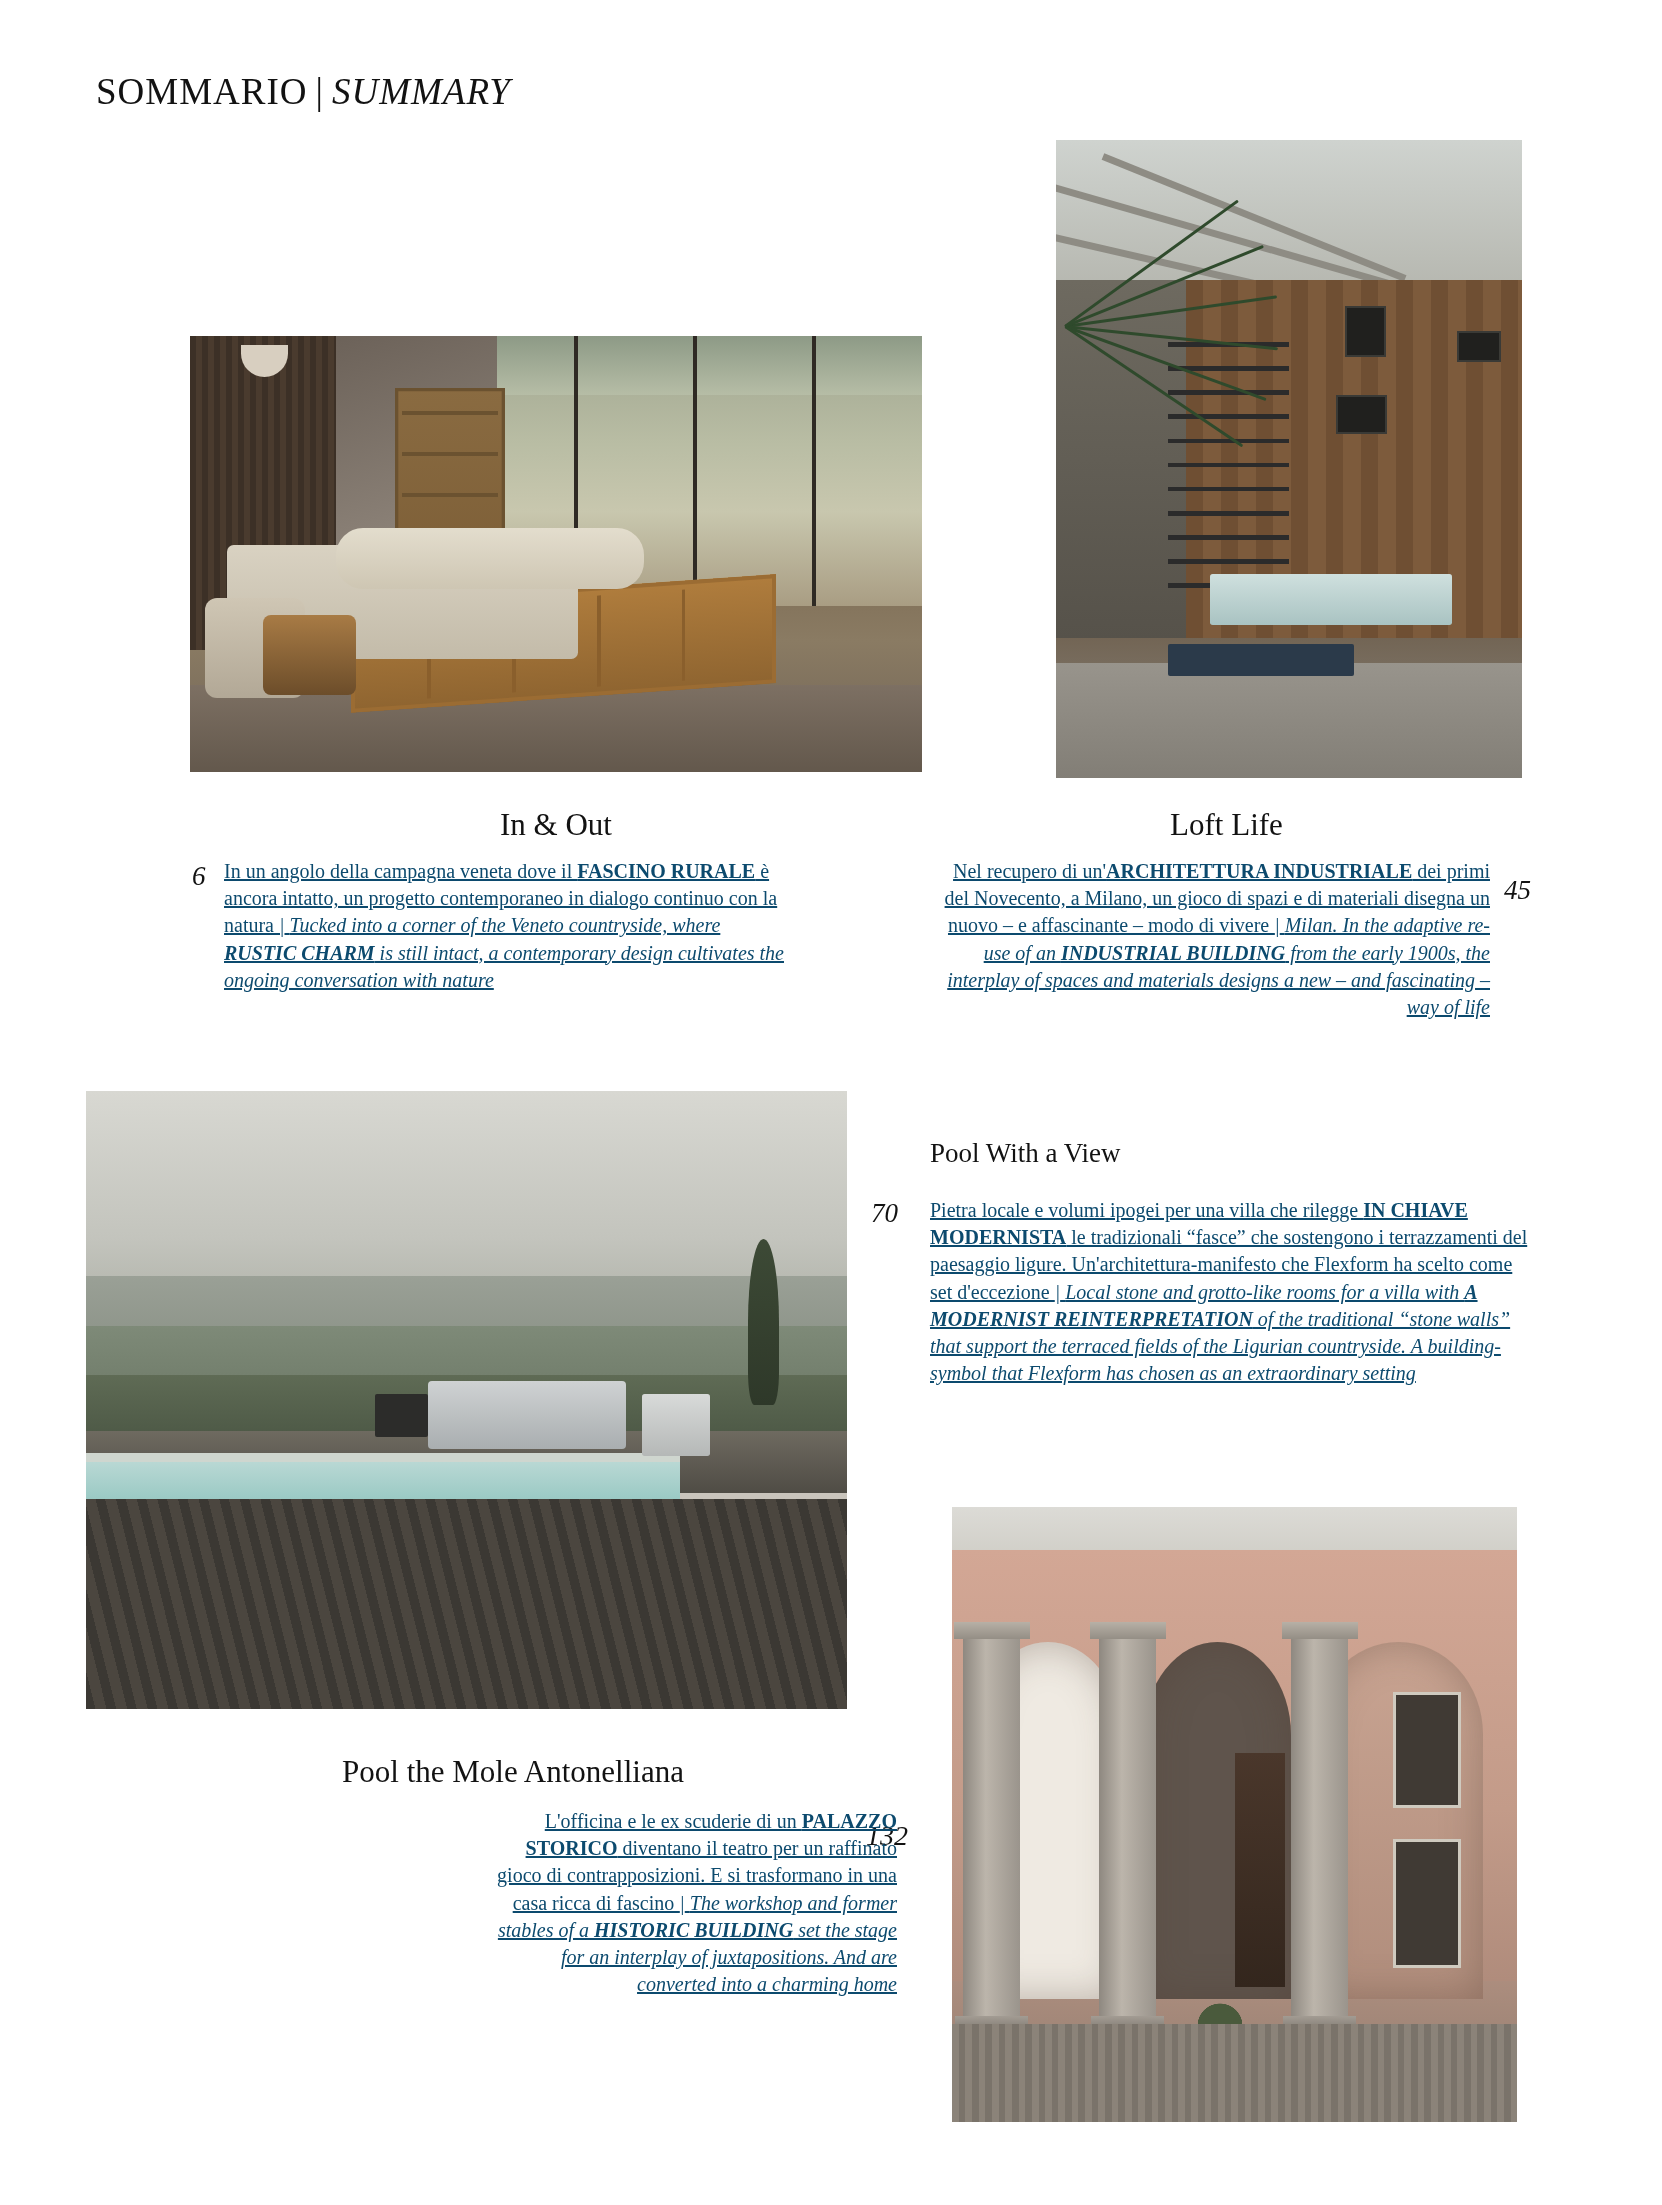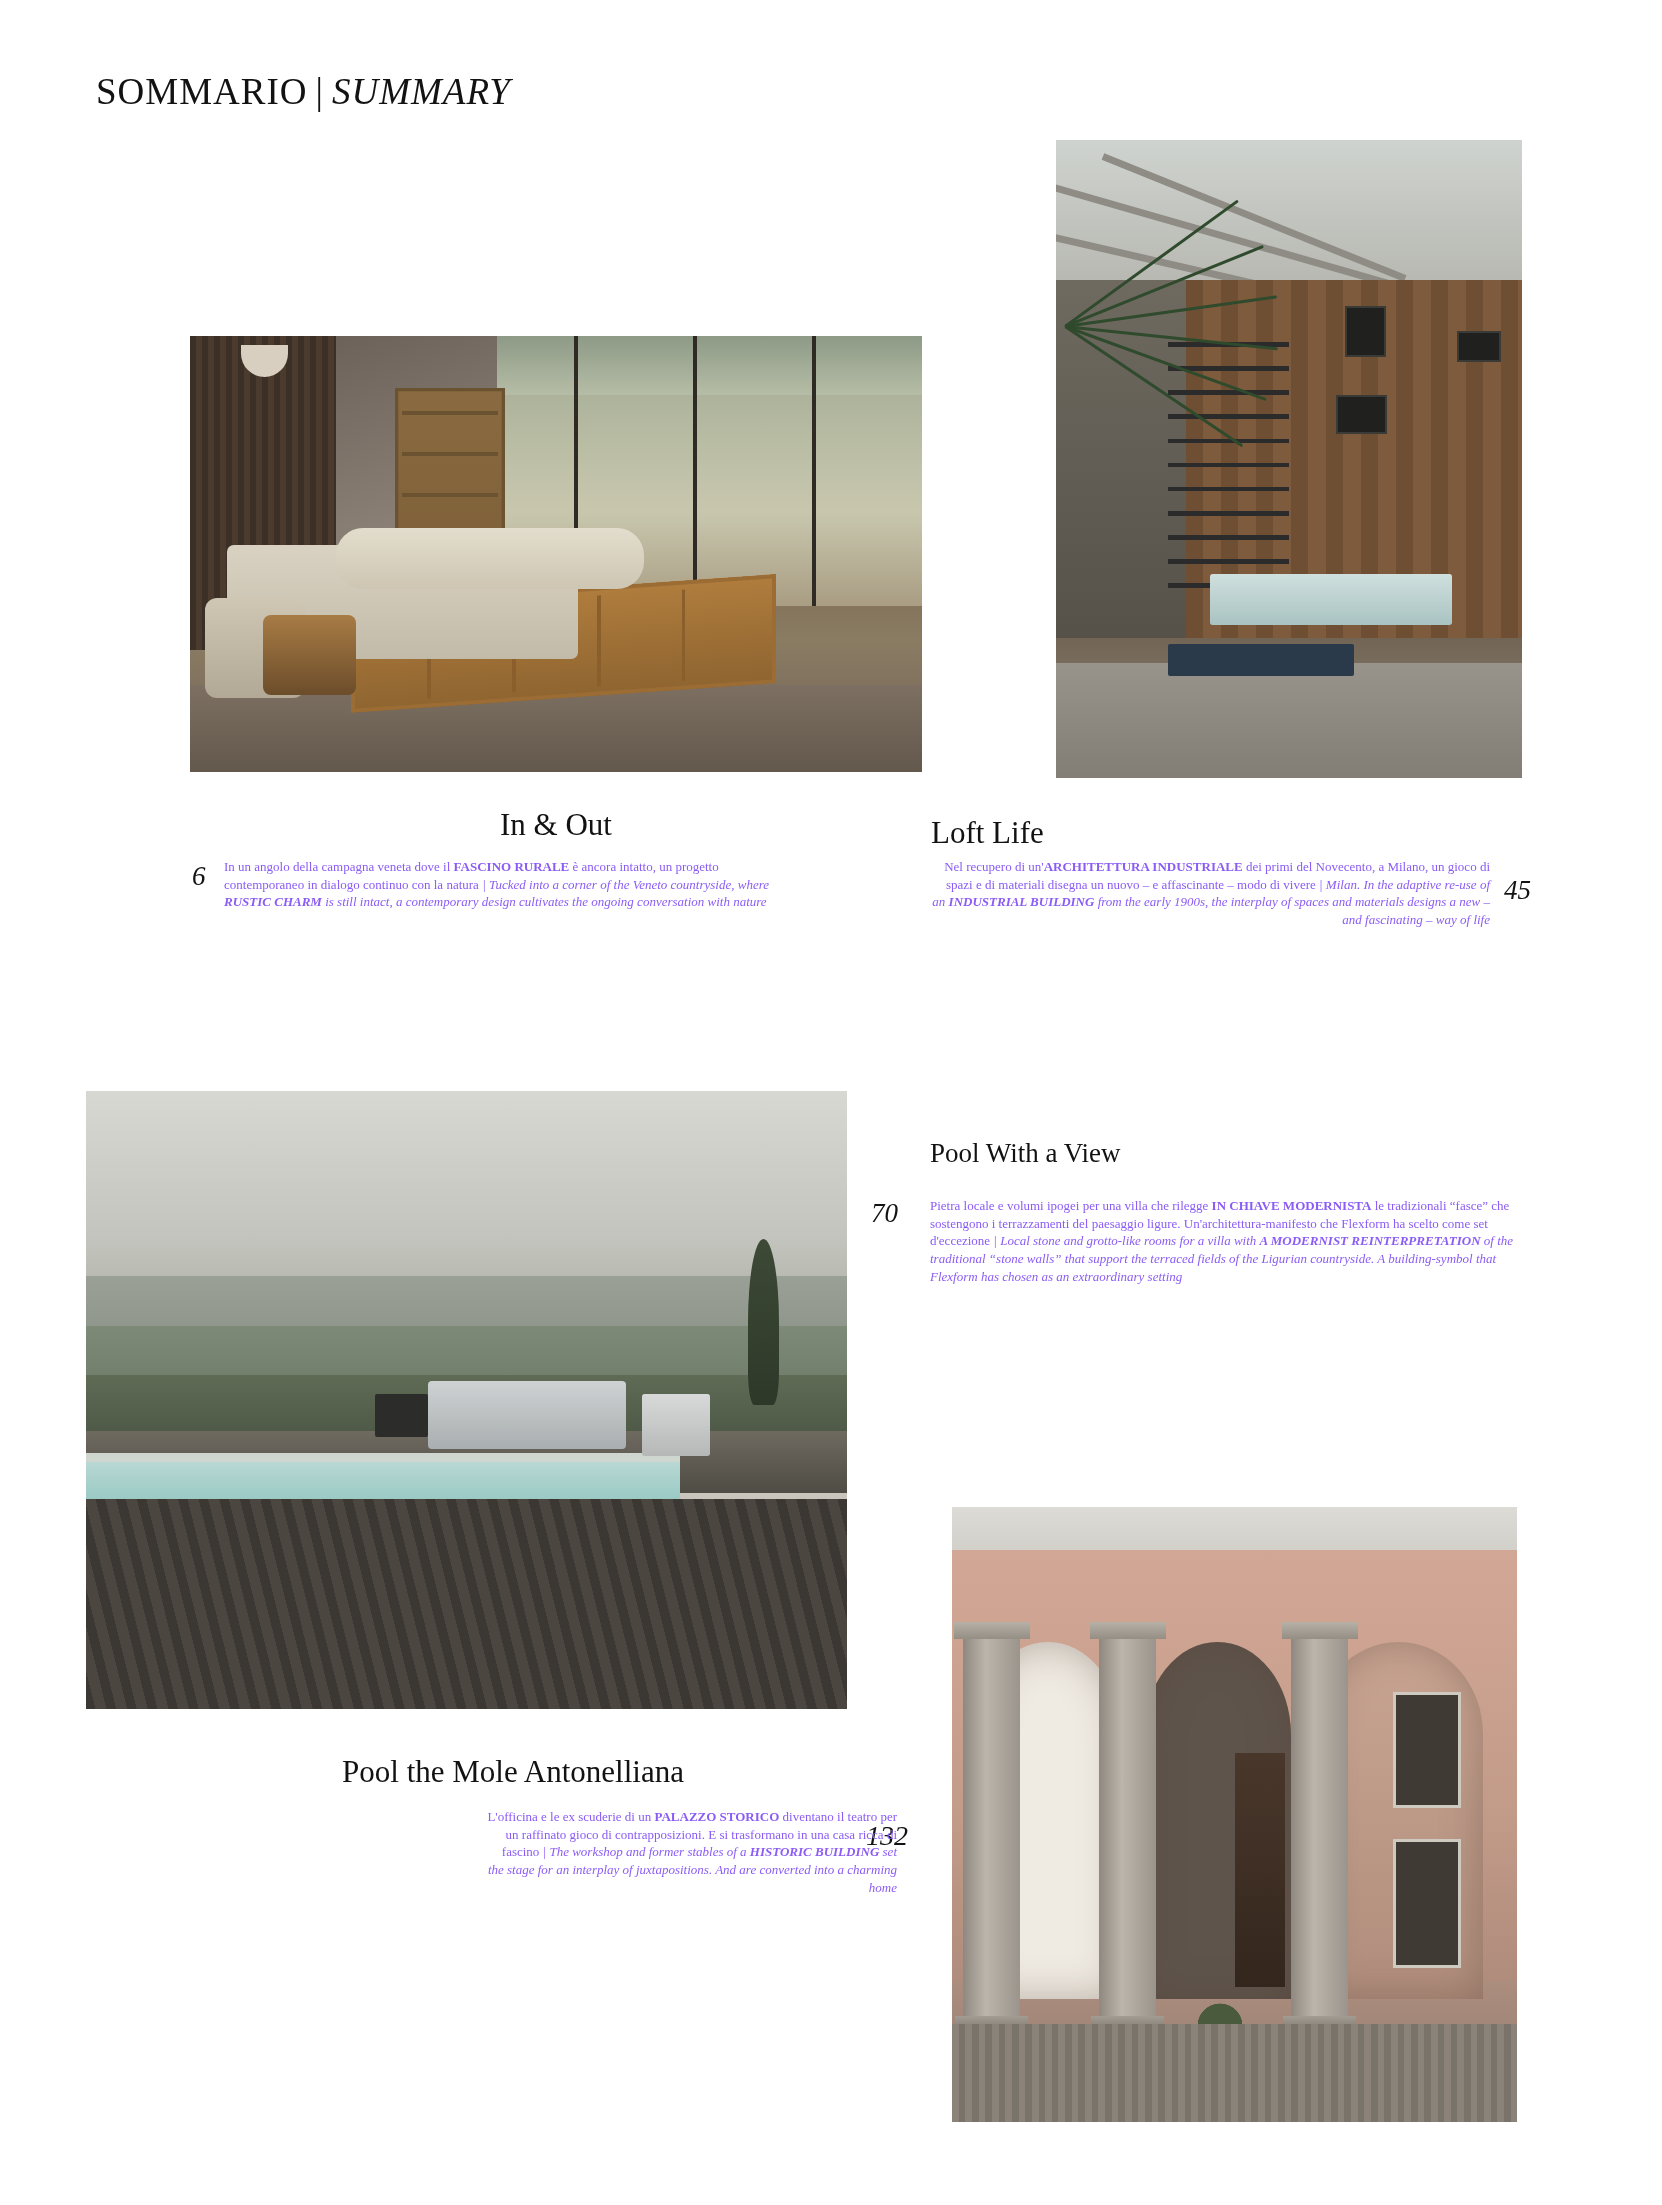--- a/index.html
+++ b/index.html
@@ -44,23 +44,24 @@
 
   
   .article-title {
     font-family: "Liberation Serif", serif;
     font-weight: 400;
     color: #121212;
     line-height: 1.05;
   }
   .blurb {
     font-family: "Liberation Serif", serif;
-    font-size: 13px;
+    font-size: 20px;
     line-height: 1.36;
-    color: #8b5cf6;
+    color: #0c4a6e;
+    text-decoration: underline;
   }
   .blurb b { font-weight: bold; font-style: normal; }
   .blurb .it { font-style: italic; }
   .blurb .it b { font-weight: bold; font-style: italic; }
   .blurb .bar { font-style: italic; }
   .pagenum {
     position: absolute;
     font-family: "Liberation Serif", serif;
     font-style: italic;
     color: #121212;
@@ -76,21 +77,21 @@
   #blurb-in-out {
     position: absolute; left: 224px; top: 858px; width: 572px;
     text-align: left;
   }
   #pagenum-in-out { left: 192px; top: 863px; font-size: 27px; }
 
   
   #photo-loft { left: 1056px; top: 140px; width: 466px; height: 638px; }
   #title-loft {
     position: absolute; left: 931px; top: 809px; width: 591px;
-    text-align: left; font-size: 31px; margin-top: 8px;
+    text-align: center; font-size: 31px;
   }
   #blurb-loft {
     position: absolute; left: 931px; top: 858px; width: 559px;
     text-align: right;
   }
   #pagenum-loft { left: 1504px; top: 877px; font-size: 27px; text-align: right; }
 
   
   #photo-pool { left: 86px; top: 1091px; width: 761px; height: 618px; }
   #title-pool {

